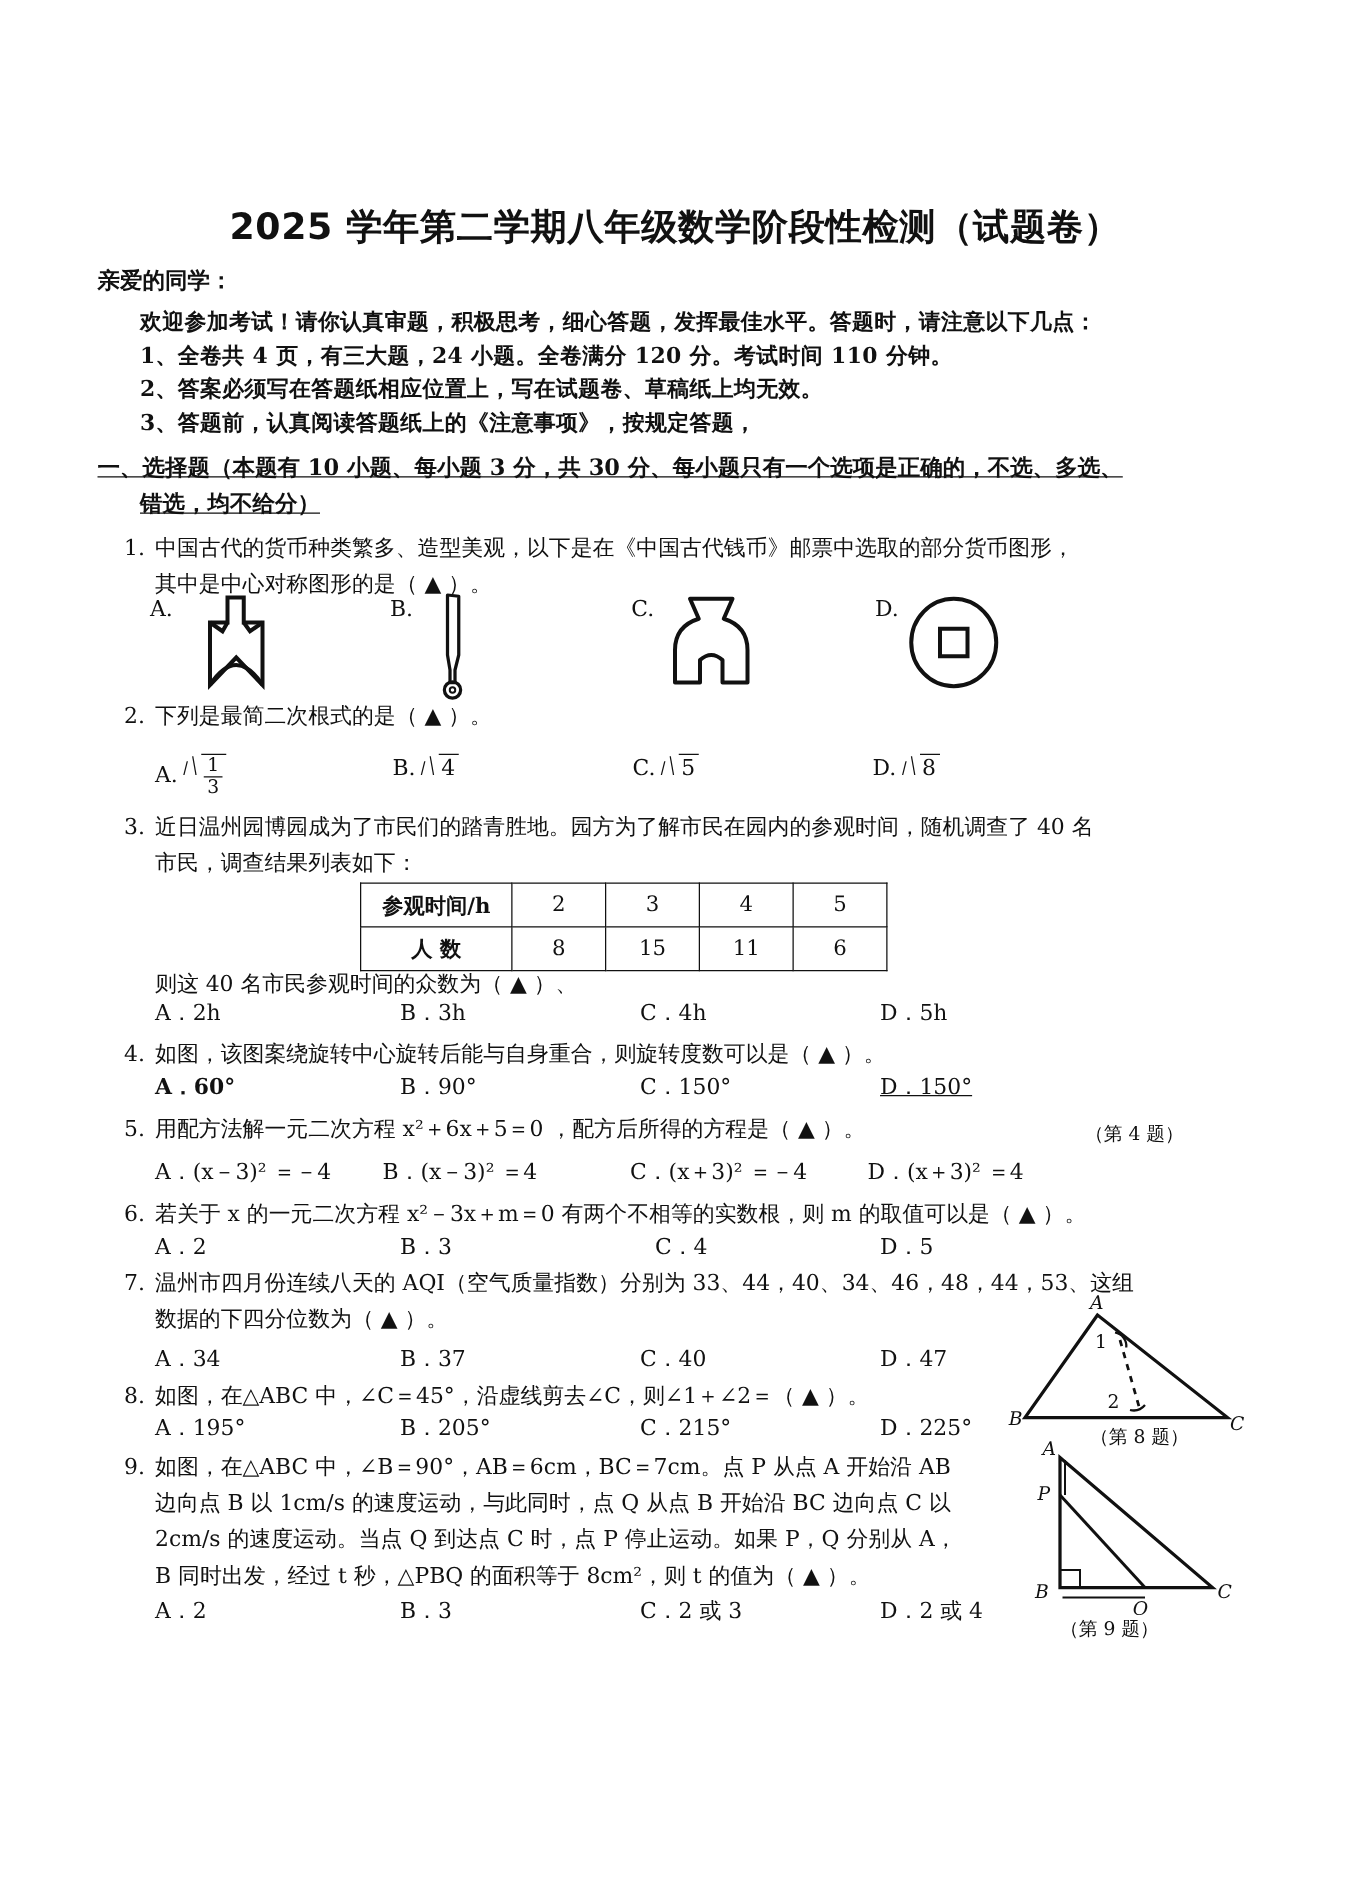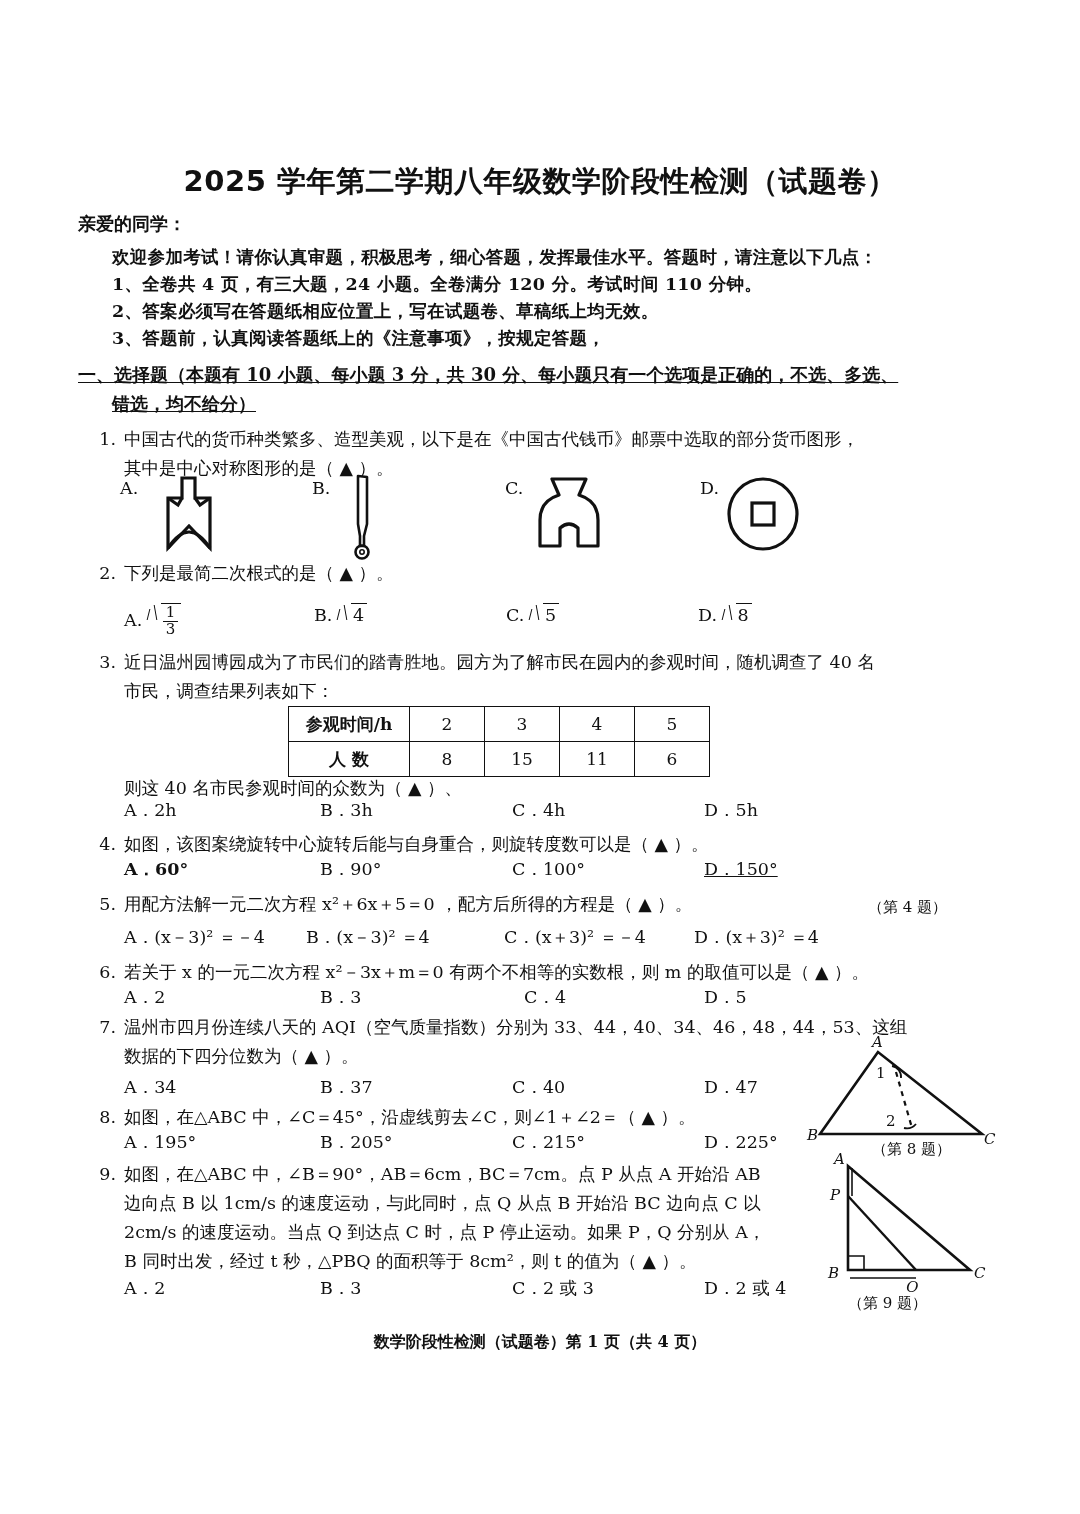--- a/index.html
+++ b/index.html
@@ -284,21 +284,21 @@
     <span class="opt" style="left:580px; top:0;">D．5h</span>
   </div>
 
   <div class="q" style="left:86px; top:830px; width:880px;">
     <span class="num">4.</span>
     <span class="body">如图，该图案绕旋转中心旋转后能与自身重合，则旋转度数可以是（  ▲  ）。</span>
   </div>
   <div class="opts" style="left:124px; top:857px; height:30px;">
     <span class="opt" style="left:0px;   top:0;font-weight:bold;">A．60°</span>
     <span class="opt" style="left:196px; top:0;">B．90°</span>
-    <span class="opt" style="left:388px; top:0;">C．100°</span>
+    <span class="opt" style="left:388px; top:0;">C．150°</span>
     <span class="opt" style="left:580px; top:0;text-decoration:underline;">D．150°</span>
   </div>
   <div class="fig-cap" style="left:868px; top:898px;">（第 4 题）</div>
 
   <div class="q" style="left:86px; top:890px; width:770px;">
     <span class="num">5.</span>
     <span class="body">用配方法解一元二次方程 x²＋6x＋5＝0 ，配方后所得的方程是（  ▲  ）。</span>
   </div>
   <div class="opts" style="left:124px; top:925px; height:30px;">
     <span class="opt" style="left:0px;   top:0;">A．(x－3)² ＝－4</span>
@@ -379,15 +379,14 @@
     <path d="M44 16 L44 44" fill="none" stroke="#111" stroke-width="1.6"></path>
     <path d="M42 126 L108 126" fill="none" stroke="#111" stroke-width="1.6"></path>
     <text x="26" y="12" font-family="DejaVu Serif, serif" font-style="italic" font-size="15" fill="#111">A</text>
     <text x="22" y="48" font-family="DejaVu Serif, serif" font-style="italic" font-size="15" fill="#111">P</text>
     <text x="20" y="126" font-family="DejaVu Serif, serif" font-style="italic" font-size="15" fill="#111">B</text>
     <text x="166" y="126" font-family="DejaVu Serif, serif" font-style="italic" font-size="15" fill="#111">C</text>
     <text x="98" y="140" font-family="DejaVu Serif, serif" font-style="italic" font-size="15" fill="#111">Q</text>
   </svg>
   <div class="fig-cap" style="left:848px; top:1294px;">（第 9 题）</div>
 
-  <div class="footer">数学阶段性检测（试题卷）第 1 页（共 4 页）</div>
 
 </div>
 
 </body></html>

